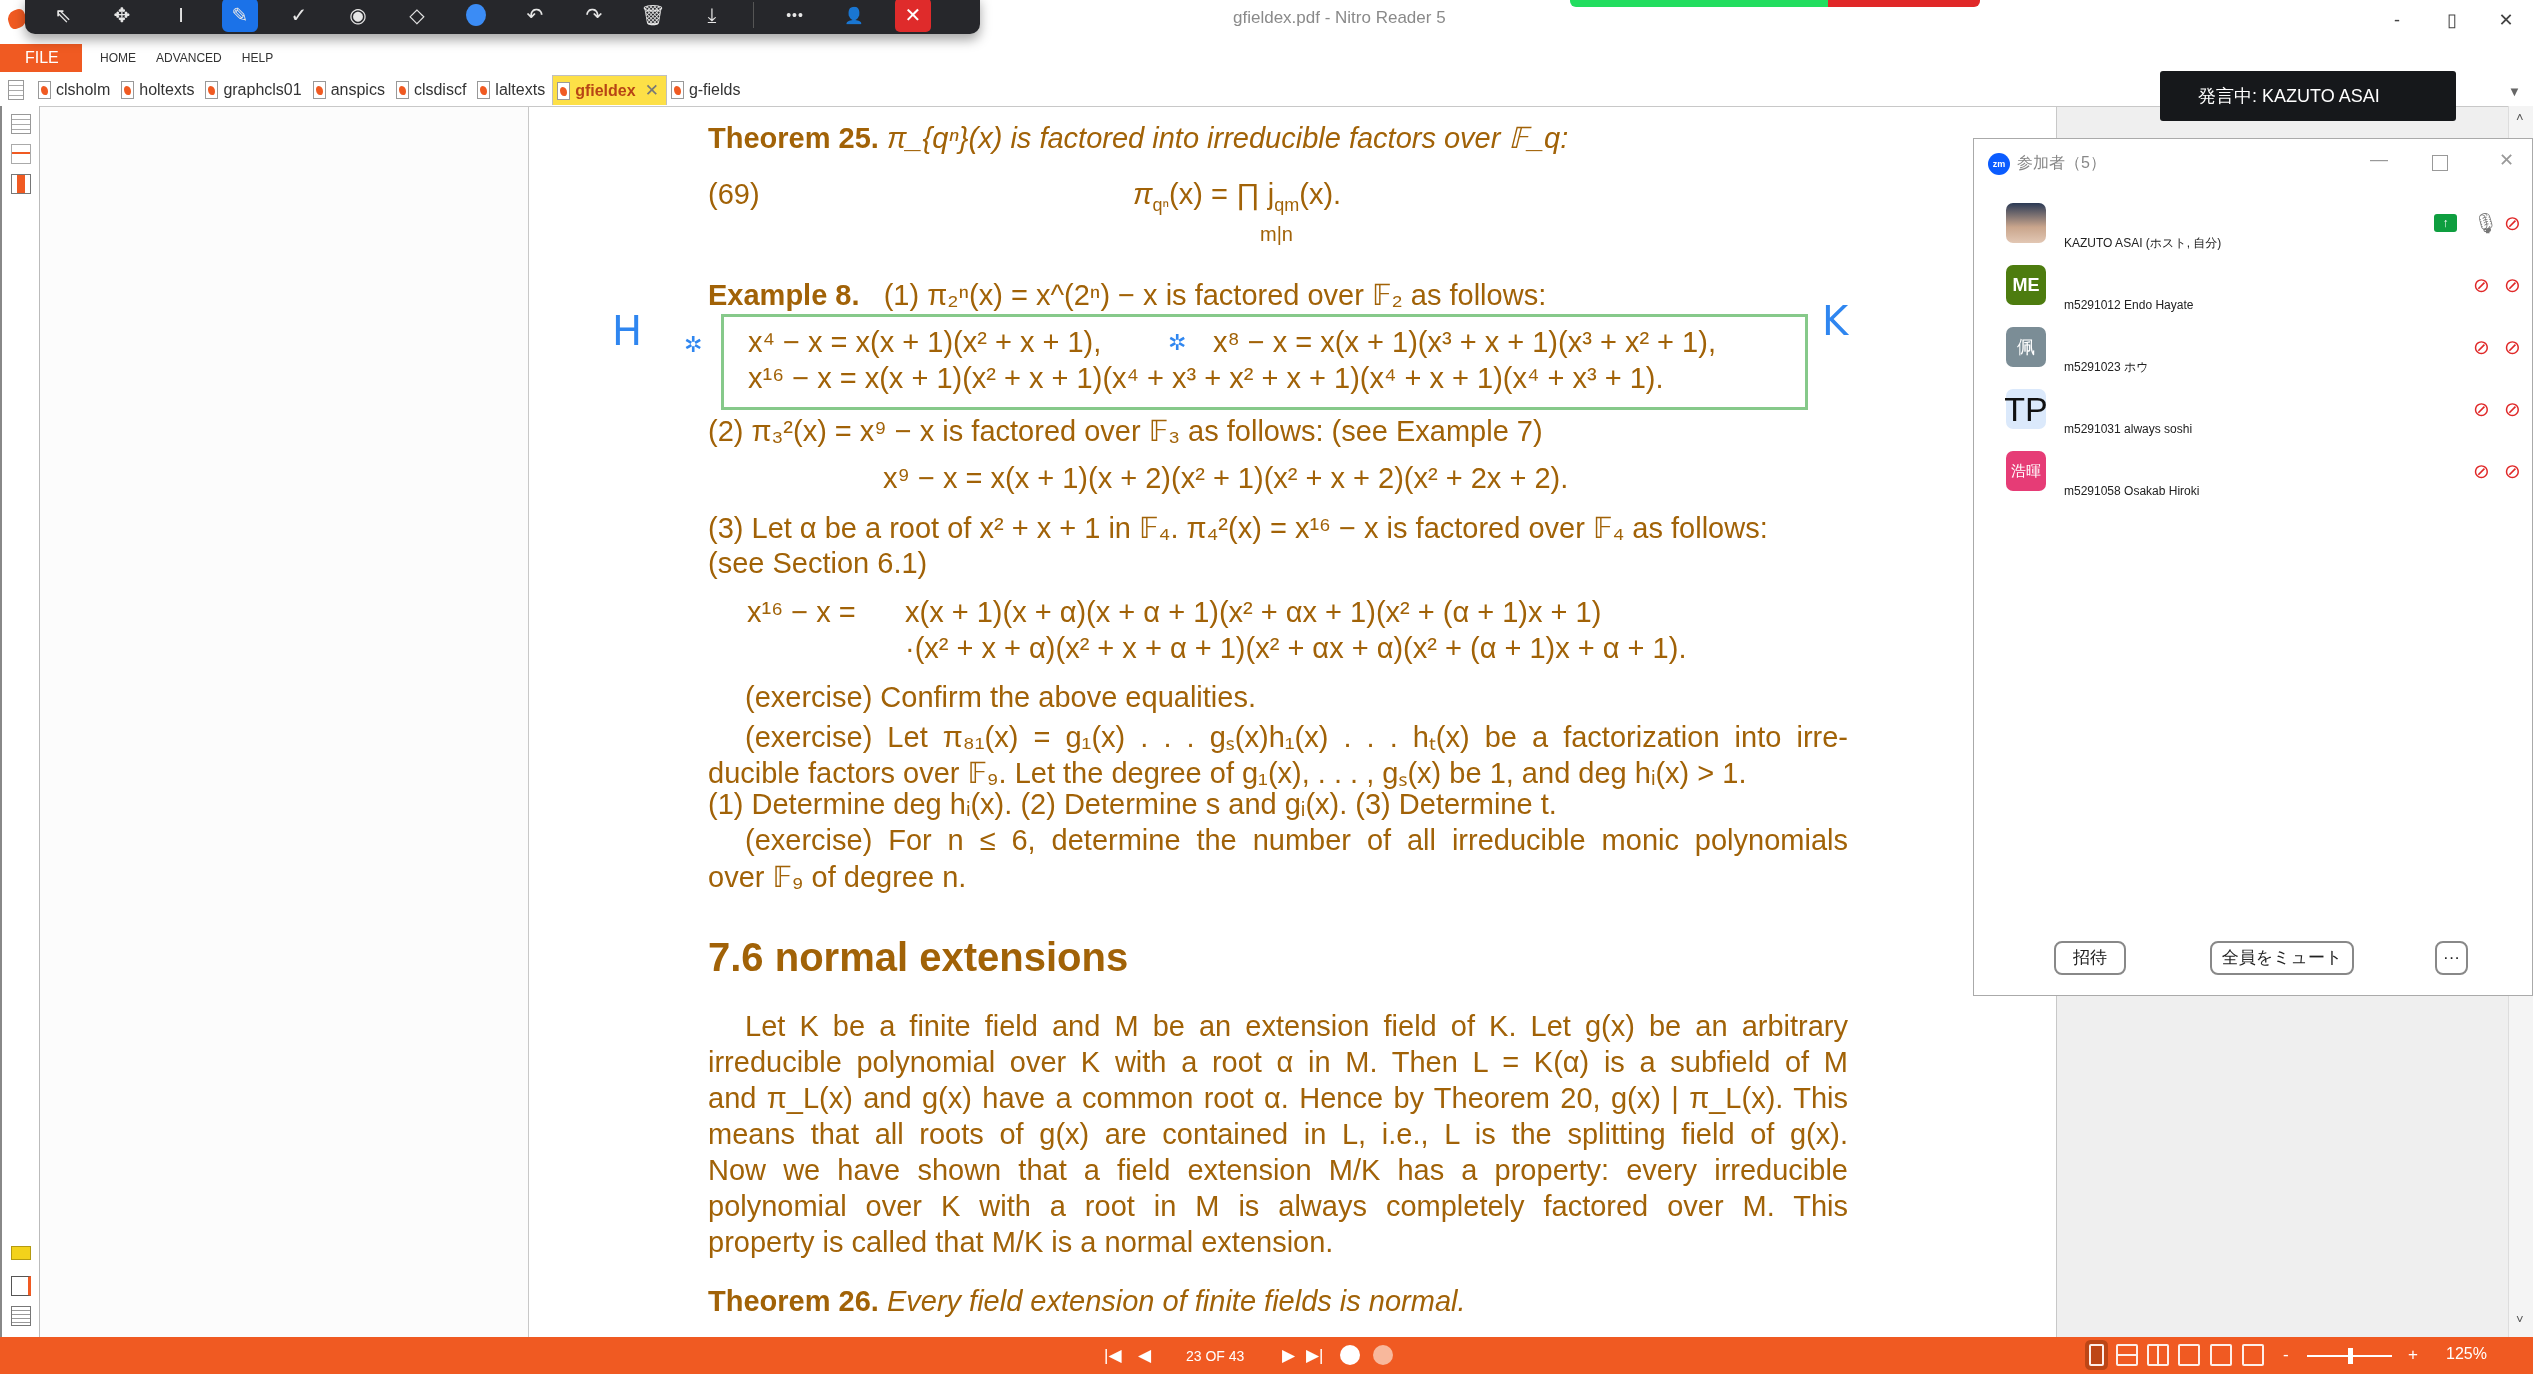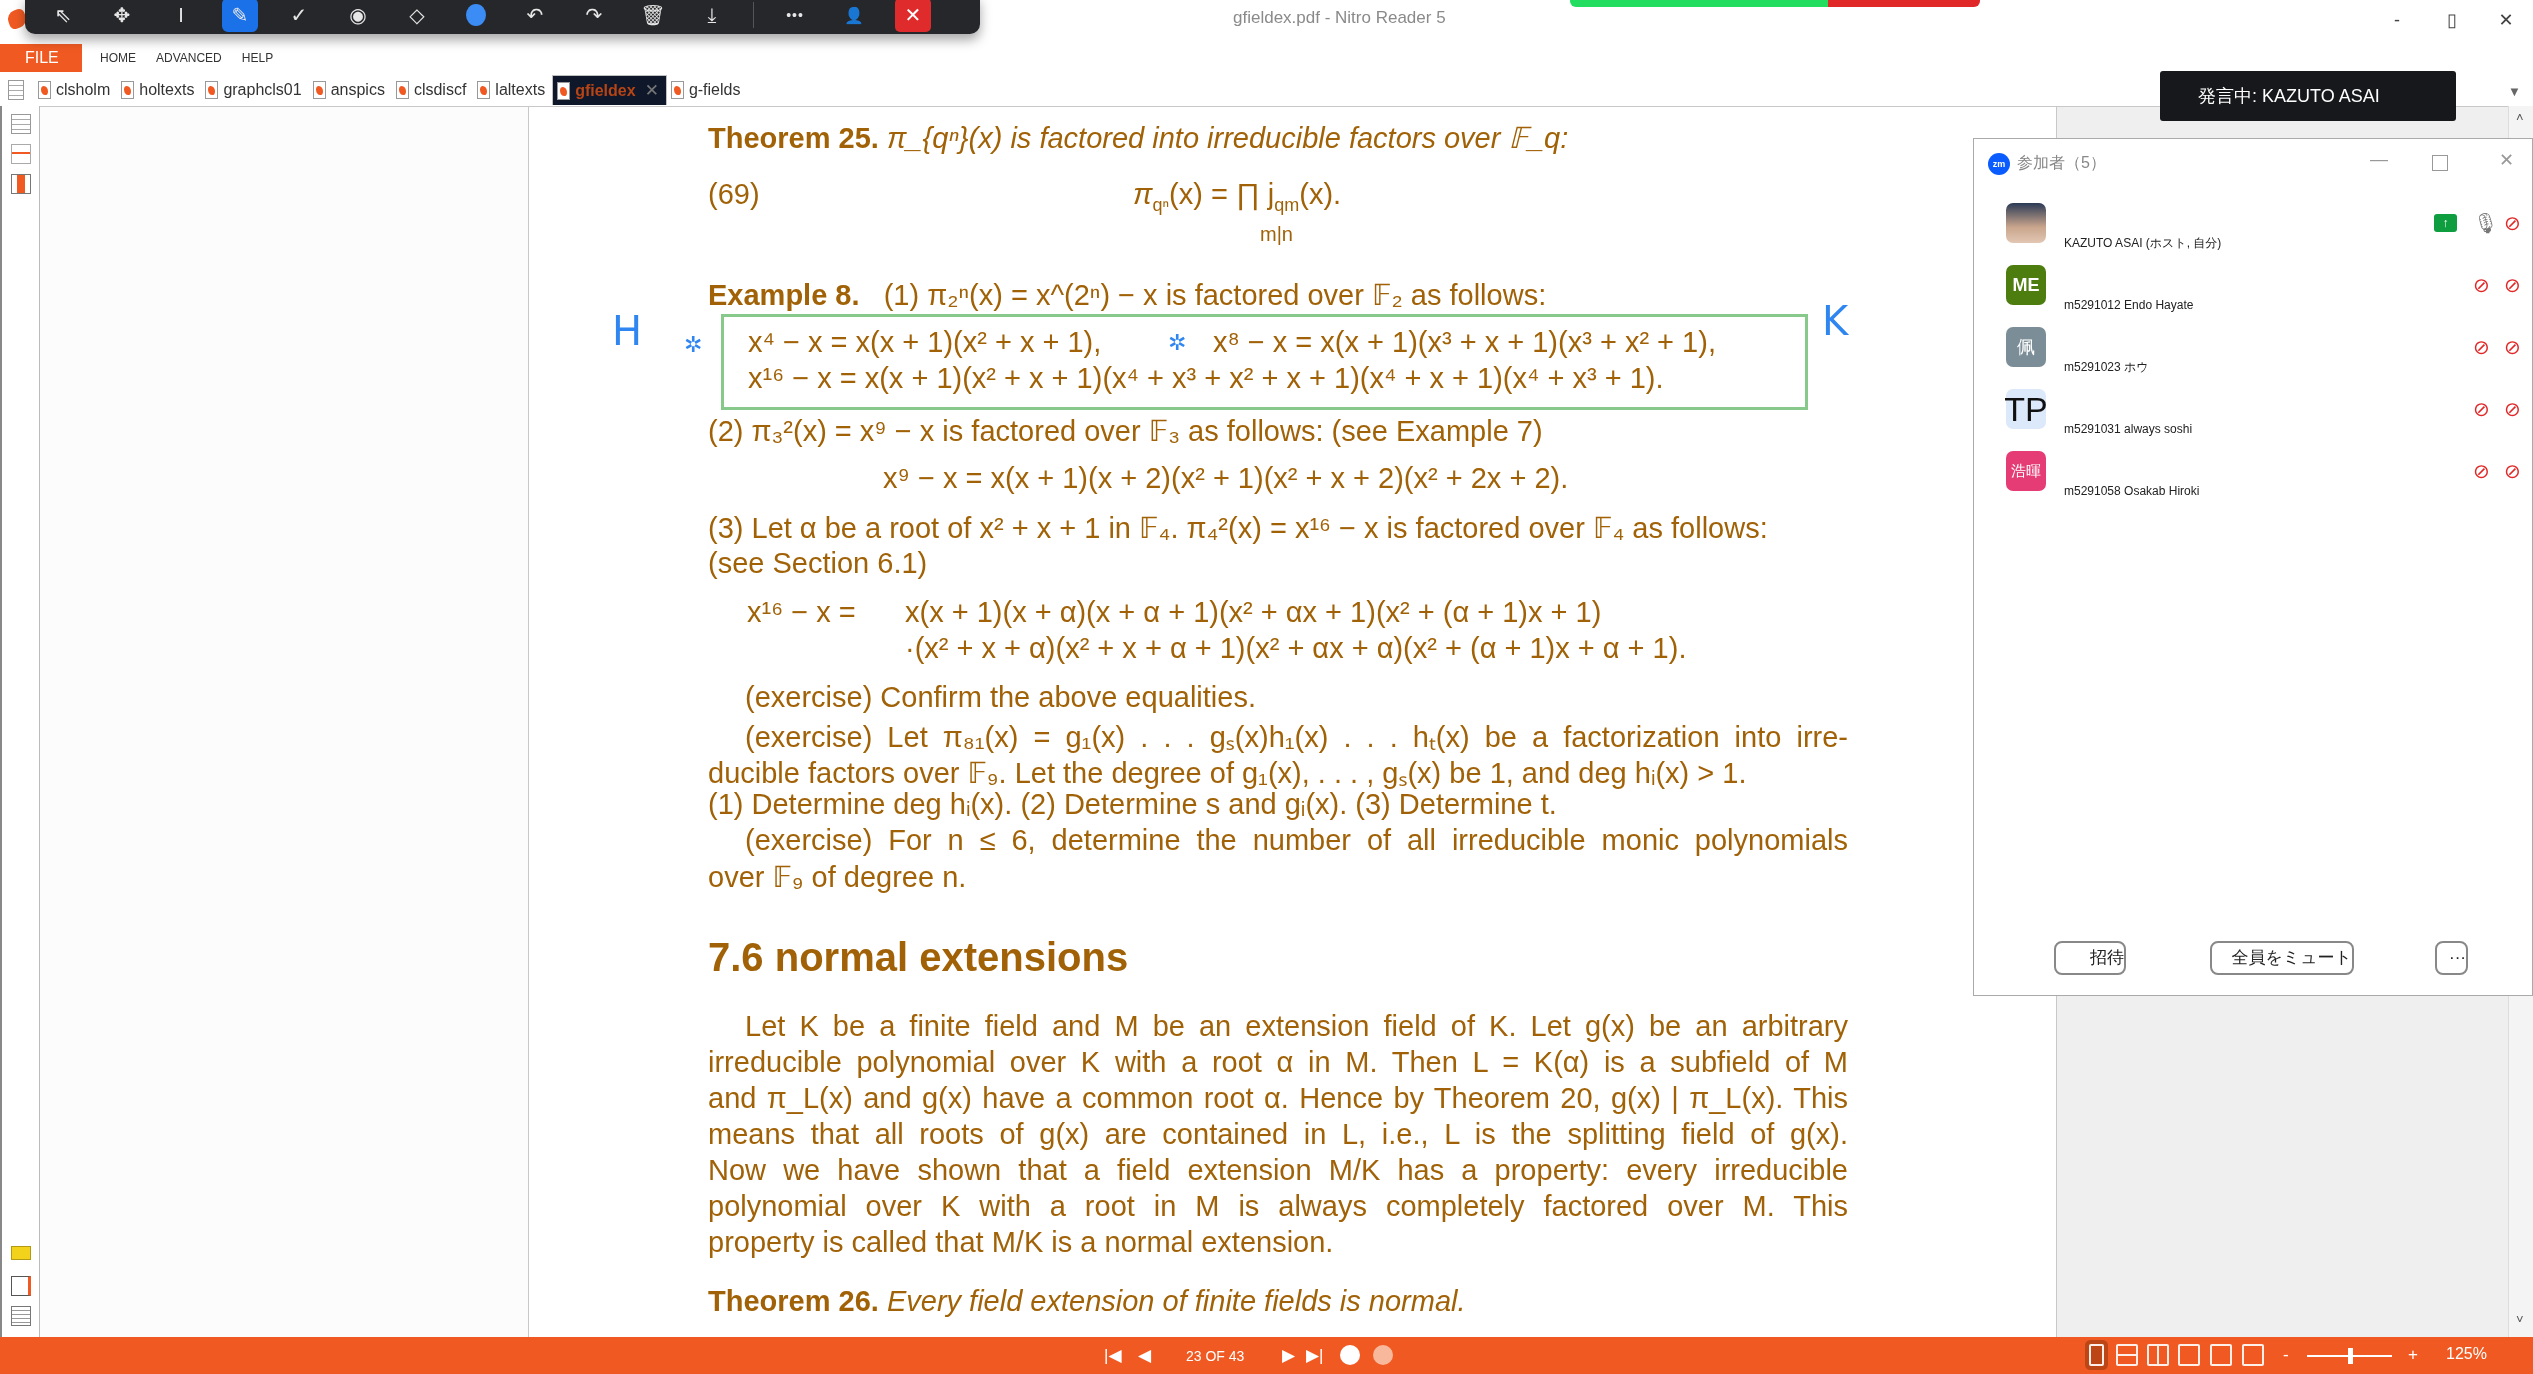--- a/index.html
+++ b/index.html
@@ -24,21 +24,21 @@
 
   
   #menubar { position: absolute; left: 0; top: 44px; height: 28px; width: 2533px; display: flex; align-items: center; }
   #file-tab { background: #f05a22; color: #fff; height: 28px; width: 82px; line-height: 28px; padding-left: 25px; font-size: 16px; }
   .menu-item { font-size: 12px; color: #333; margin-left: 20px; }
 
   
   #doctabs { position: absolute; left: 0; top: 74px; height: 32px; width: 2218px; display: flex; align-items: center; }
   #panel-toggle { width: 16px; height: 20px; border: 1px solid #999; margin: 0 10px 0 8px; background: repeating-linear-gradient(#fff 0 4px, #aaa 4px 5px); }
   .doc-tab { display: flex; align-items: center; height: 30px; padding: 0 7px 0 4px; font-size: 16px; color: #333; }
-  .doc-tab.active { border: 1px solid #c0c0c0; border-bottom: none; background: #0f172a; color: #b74415; font-weight: bold; }
+  .doc-tab.active { border: 1px solid #c0c0c0; border-bottom: none; background: #fde047; color: #b74415; font-weight: bold; }
   .pdf-icon { width: 13px; height: 18px; border: 1px solid #999; margin-right: 5px; position: relative; background: #fff; }
   .pdf-icon::after { content: ""; position: absolute; left: 2px; top: 4px; width: 7px; height: 9px; background: #f05a22; border-radius: 40% 60% 40% 60%; }
   .tab-close { margin-left: 9px; color: #777; font-weight: normal; font-size: 17px; }
   #speaker-pill { position: absolute; left: 2160px; top: 71px; width: 296px; height: 50px; background: #16181b; border-radius: 3px; color: #fff; font-size: 18px; line-height: 50px; padding-left: 38px; z-index: 15; }
   #tabs-dropdown { position: absolute; left: 2508px; top: 84px; color: #666; font-size: 13px; }
 
   
   #left-panel { position: absolute; left: 0; top: 106px; width: 40px; height: 1231px; background: #fff; border-right: 1px solid #bbb; border-left: 2px solid #888; }
   .lp-icon { position: absolute; left: 9px; width: 20px; height: 20px; }
 
@@ -64,21 +64,21 @@
   #zoom-panel { position: absolute; left: 1973px; top: 138px; width: 560px; height: 858px; background: #fff; border: 1px solid #aaa; z-index: 10; }
   #zp-header { position: absolute; left: 0; top: 0; width: 100%; height: 50px; }
   #zp-logo { position: absolute; left: 14px; top: 14px; width: 22px; height: 22px; border-radius: 50%; background: #0b5cff; color: #fff; font-size: 9px; font-weight: bold; text-align: center; line-height: 22px; }
   #zp-title { position: absolute; left: 43px; top: 14px; font-size: 16px; color: #888; }
   .zp-winbtn { position: absolute; top: 10px; color: #999; font-size: 18px; }
   .zp-row { position: absolute; left: 0; width: 100%; height: 62px; display: flex; align-items: center; }
   .zp-avatar { position: absolute; left: 32px; width: 40px; height: 40px; border-radius: 7px; color: #fff; font-weight: bold; font-size: 18px; display: flex; align-items: center; justify-content: center; }
   .zp-name { position: absolute; left: 90px; font-size: 12px; color: #222; margin-top: 40px; }
   .zp-icon { position: absolute; font-size: 20px; }
   .zp-share { position: absolute; left: 2452px; width: 23px; height: 18px; background: #0e9e3f; border-radius: 3px; color: #fff; font-size: 12px; text-align: center; line-height: 18px; }
-  .zp-btn { position: absolute; top: 802px; height: 34px; border: 2px solid #888; border-radius: 8px; background: #fff; font-size: 17px; color: #222; text-align: right; line-height: 30px; }
+  .zp-btn { position: absolute; top: 802px; height: 34px; border: 2px solid #888; border-radius: 8px; background: #fff; font-size: 17px; color: #222; text-align: center; line-height: 30px; }
 
   
   #statusbar { position: absolute; left: 0; top: 1337px; width: 2533px; height: 37px; background: #f05a22; color: #fff; }
   .sb { position: absolute; top: 8px; font-size: 17px; color: #fff; }
   .view-btn { position: absolute; top: 7px; width: 22px; height: 22px; border: 2px solid #fff; border-radius: 2px; opacity: .9; }
   .view-btn.active { background: #b84415; box-shadow: 0 0 0 4px #b84415; }
   #zoom-slider { position: absolute; left: 2307px; top: 18px; width: 85px; height: 2px; background: #fff; }
   #zoom-thumb { position: absolute; left: 2348px; top: 11px; width: 5px; height: 16px; background: #fff; }
 </style>
 </head>

